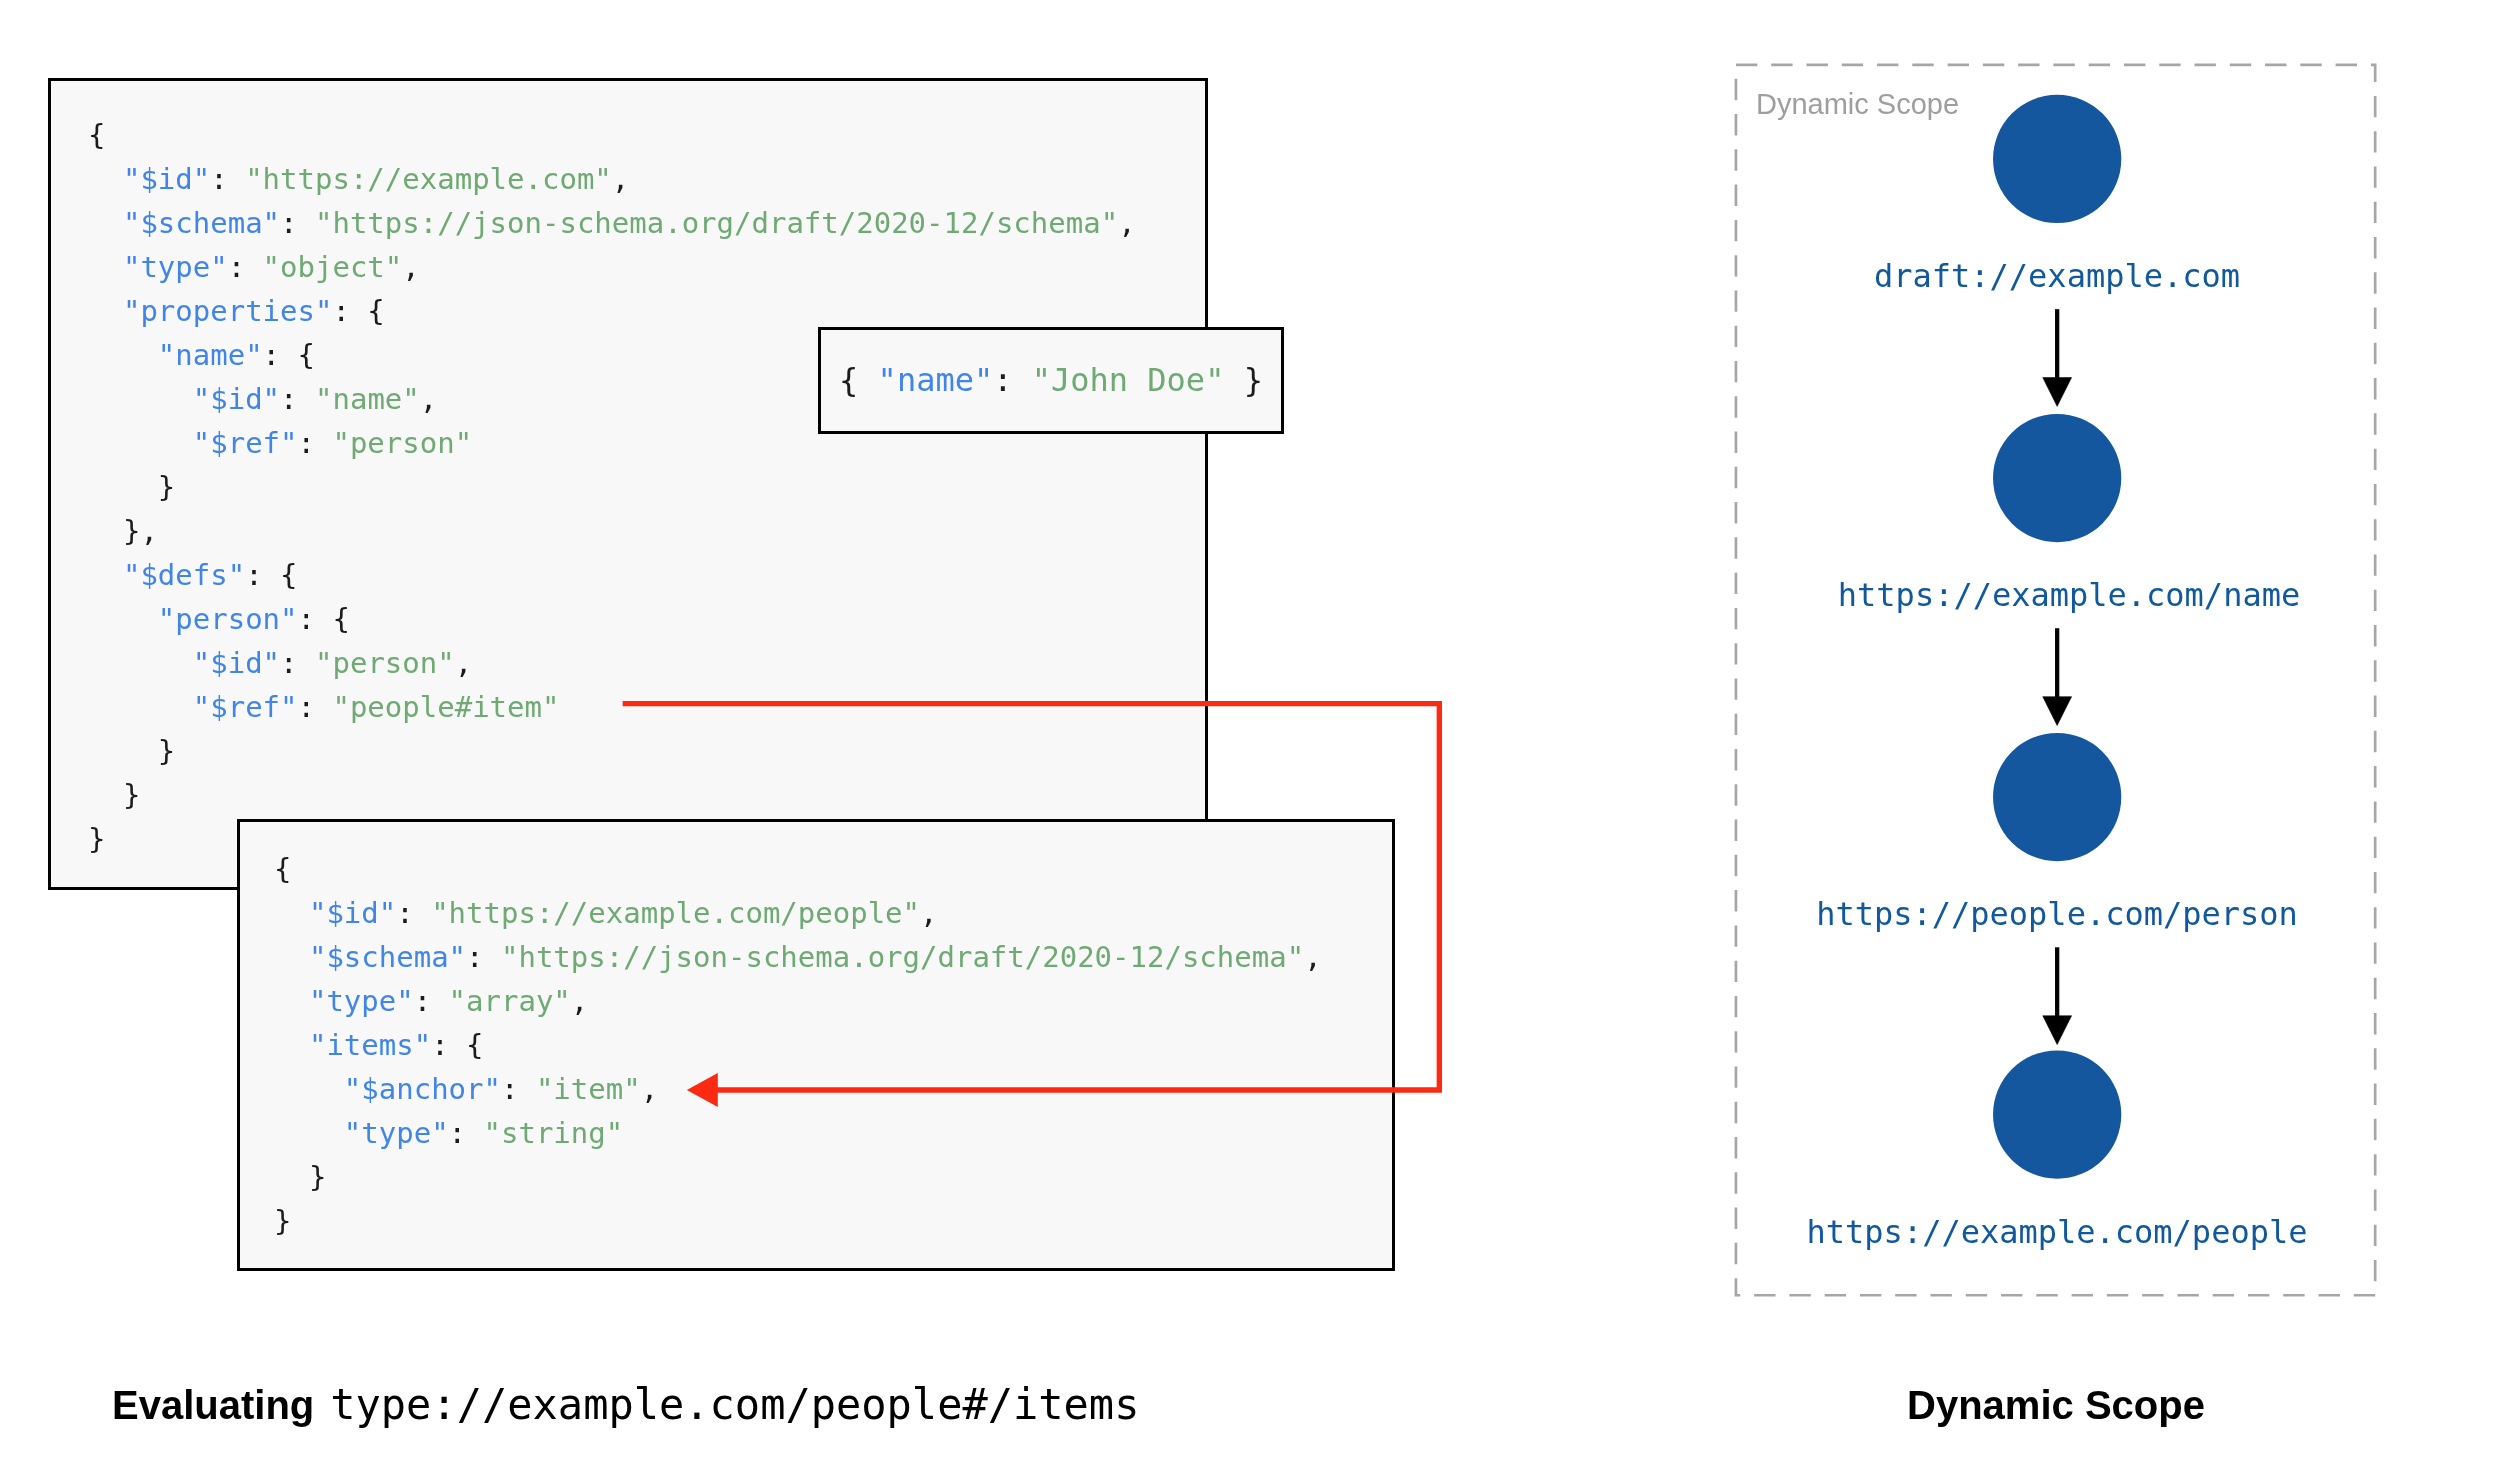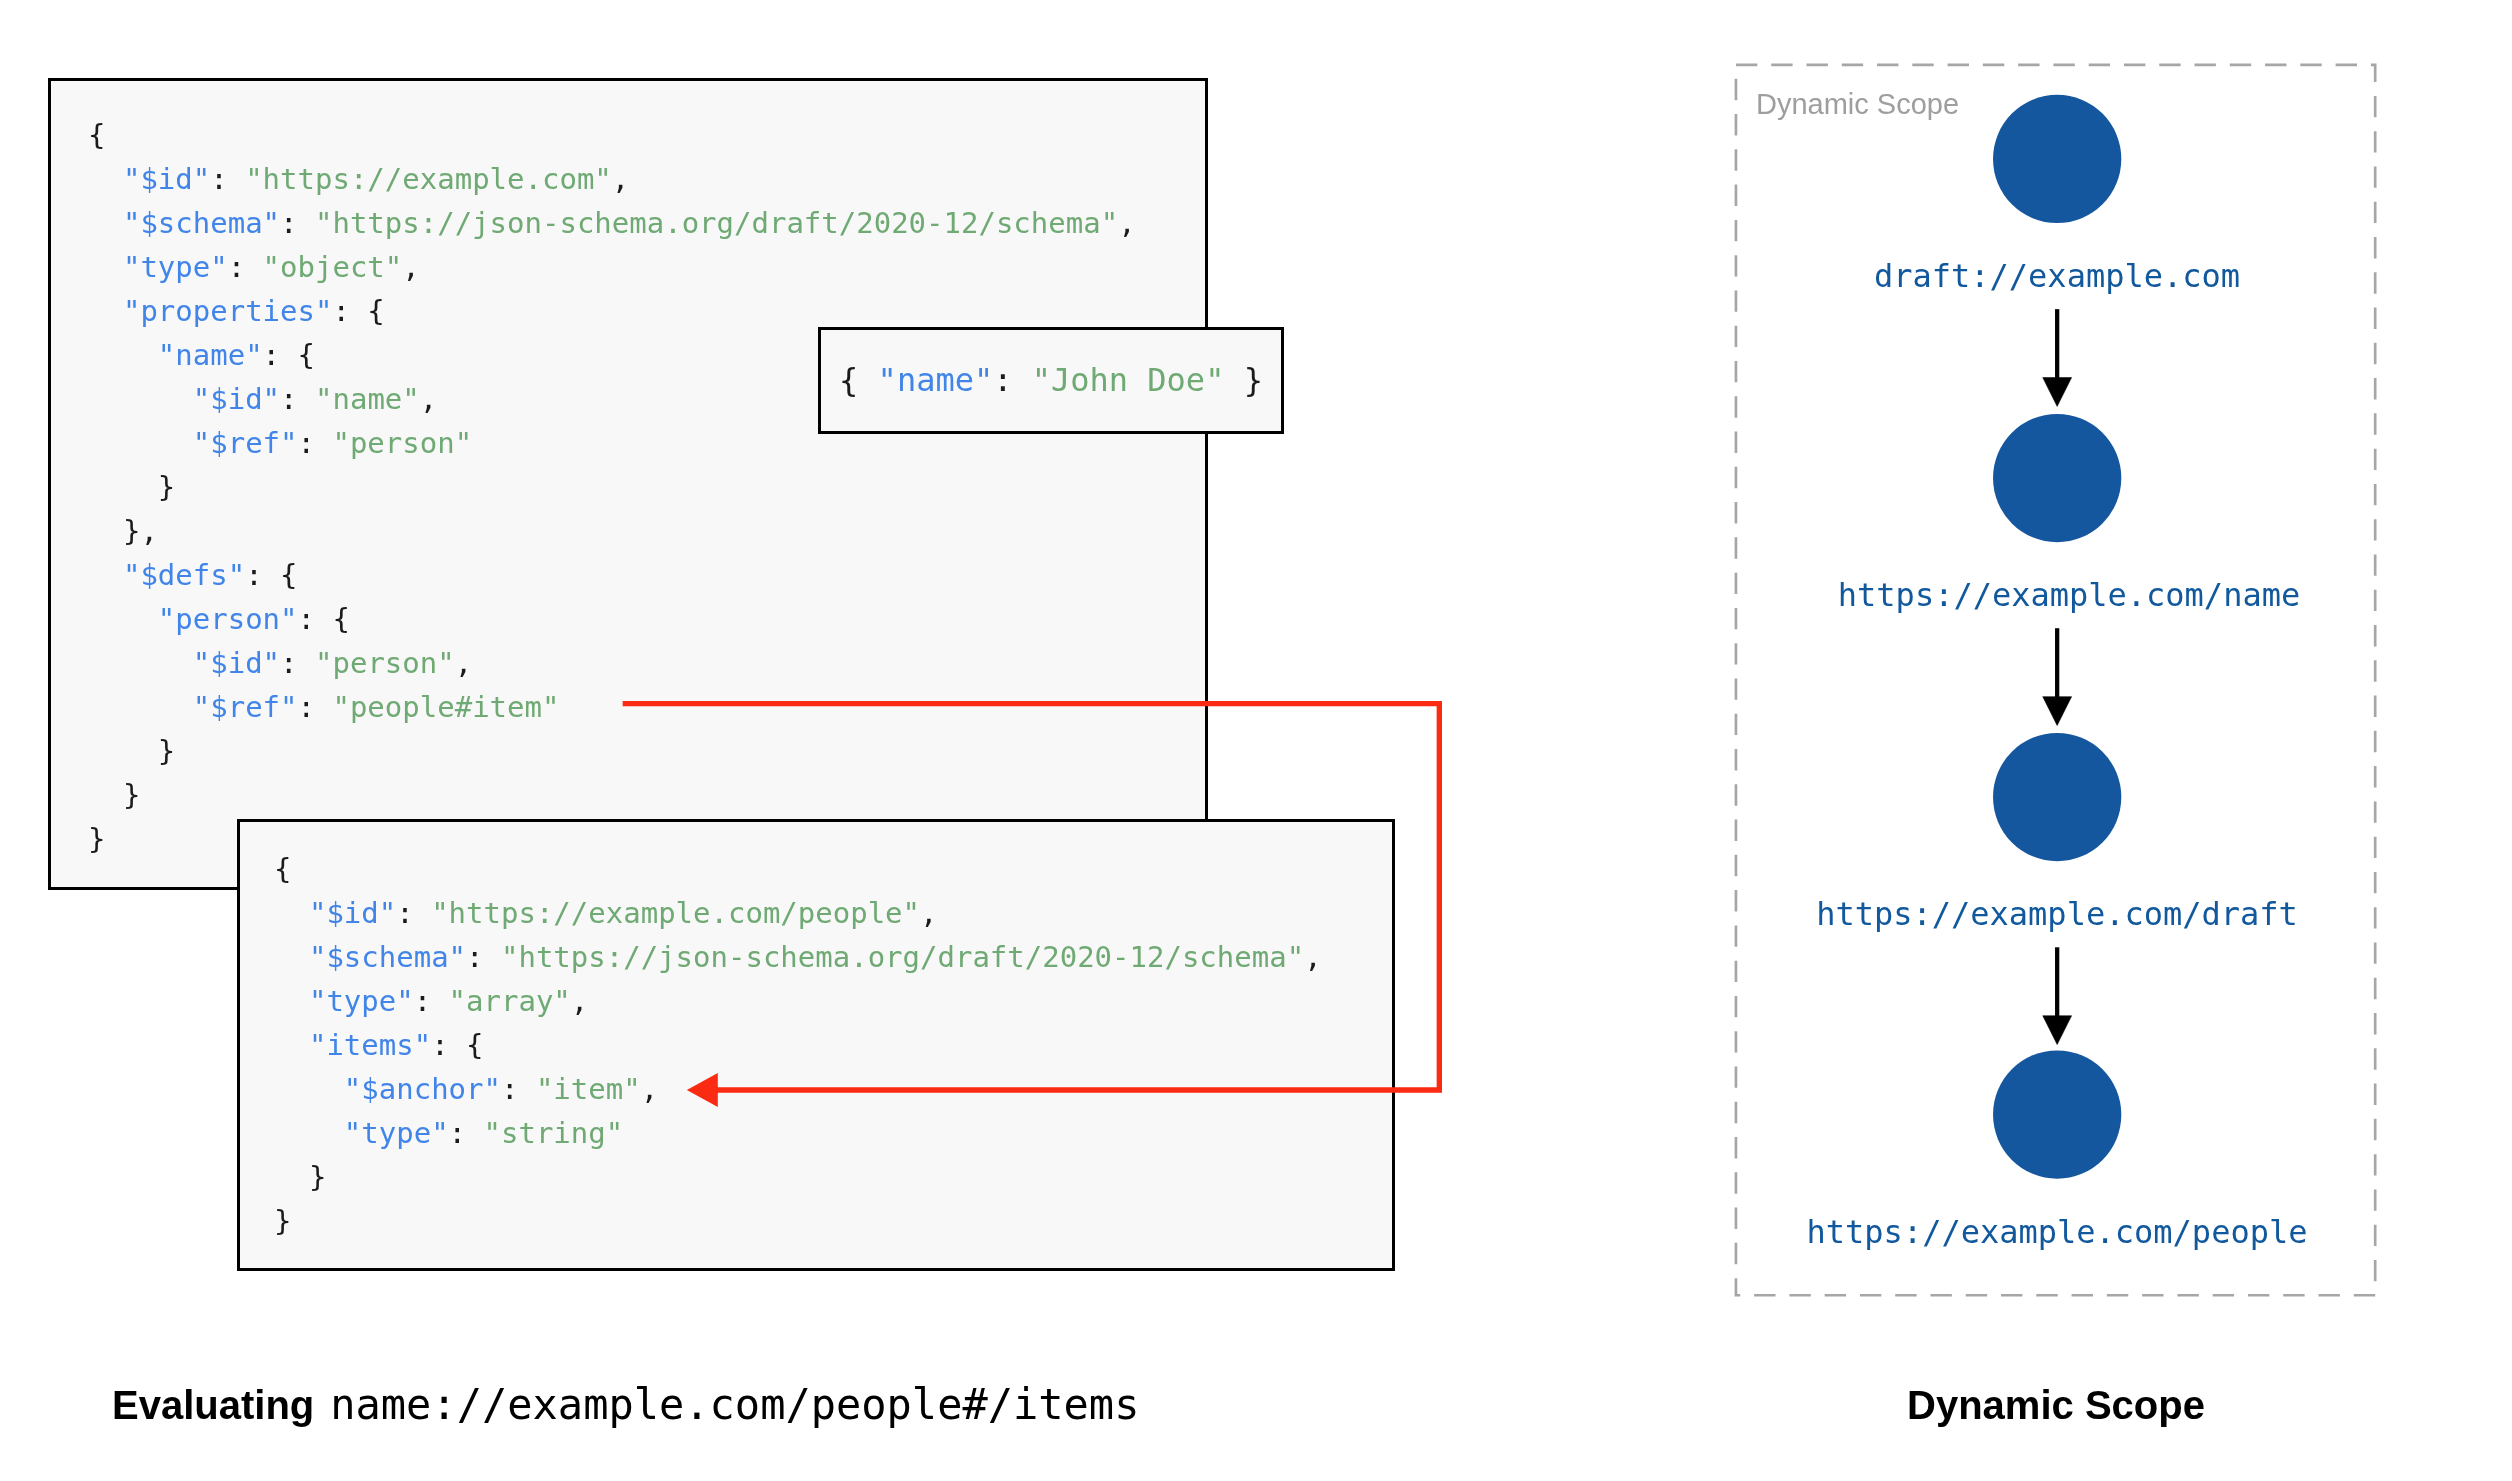--- a/index.html
+++ b/index.html
@@ -76,27 +76,27 @@
     <span class="k">"$anchor"</span>: <span class="s">"item"</span>,
     <span class="k">"type"</span>: <span class="s">"string"</span>
   }
 }</pre>
   </div>
 
   <div id="scope-watermark">Dynamic Scope</div>
   <div id="scope-labels">
       <div class="node-label" style="top: 252px;">draft://example.com</div>
       <div class="node-label" style="top: 571px; margin-left: 12px;">https://example.com/name</div>
-      <div class="node-label" style="top: 890px;">https://example.com/draft</div>
+      <div class="node-label" style="top: 890px;">https://people.com/person</div>
       <div class="node-label" style="top: 1208px;">https://example.com/people</div>
     </div>
 
   <div id="evaluating-caption" class="caption">
     <span class="bold">Evaluating</span>
-    <span class="mono">name://example.com/people#/items</span>
+    <span class="mono">type://example.com/people#/items</span>
   </div>
   <div id="scope-caption" class="caption">Dynamic Scope</div>
 
   <svg id="overlay" xmlns="http://www.w3.org/2000/svg" viewBox="0 0 4700 2772">
     <rect id="scope-rect" x="3248" y="121" width="1196" height="2302" fill="none" stroke="#a6a6a6" stroke-width="5" stroke-dasharray="40 26"></rect>
 
     <g id="scope-circles">
         <circle cx="3849" cy="297" r="120" fill="#14579e"></circle>
         <circle cx="3849" cy="894" r="120" fill="#14579e"></circle>
         <circle cx="3849" cy="1491" r="120" fill="#14579e"></circle>

